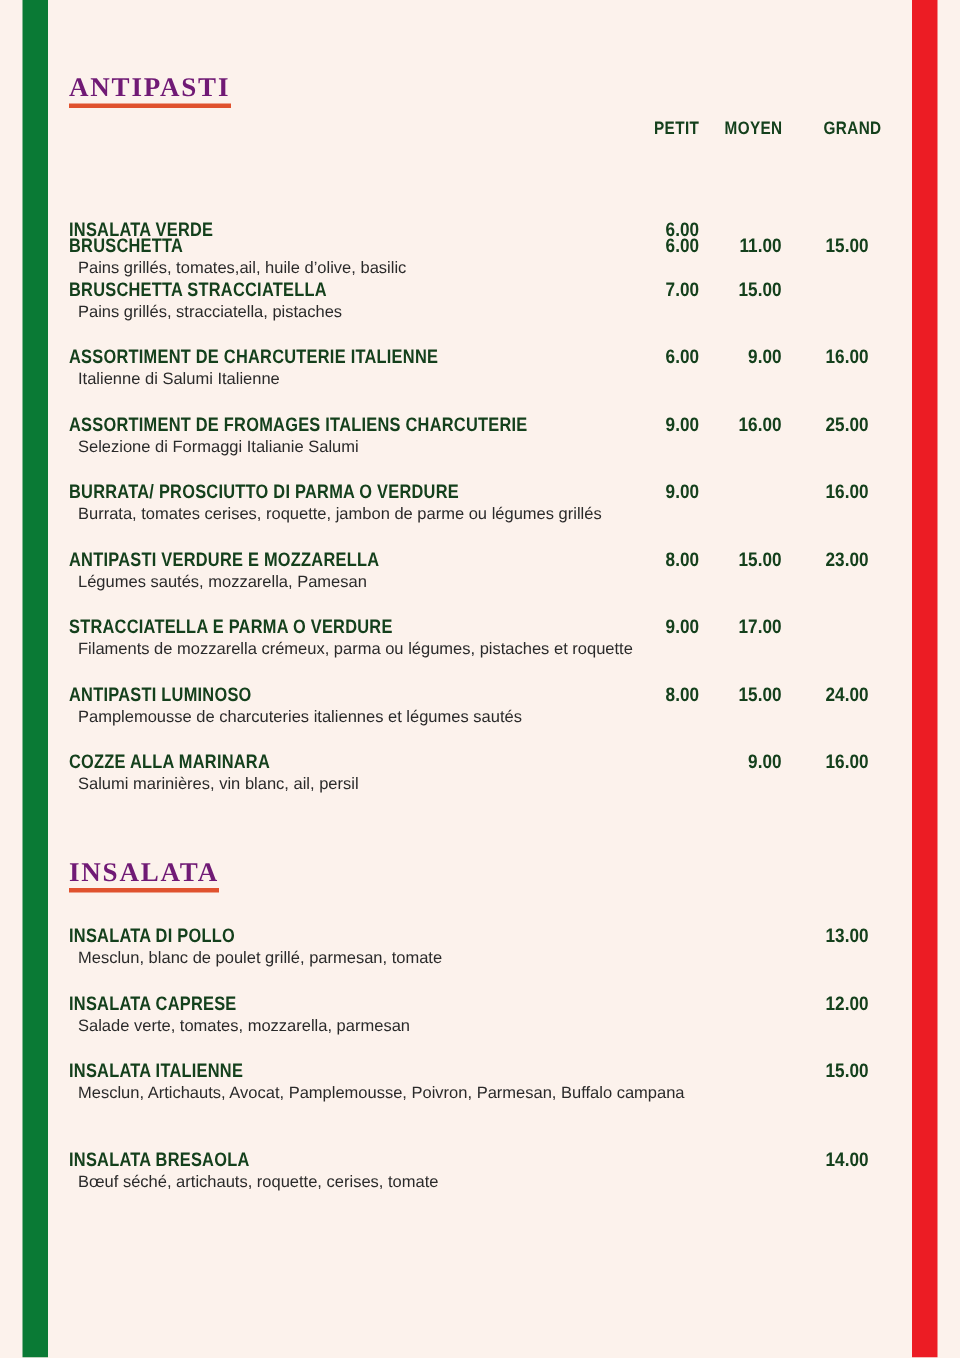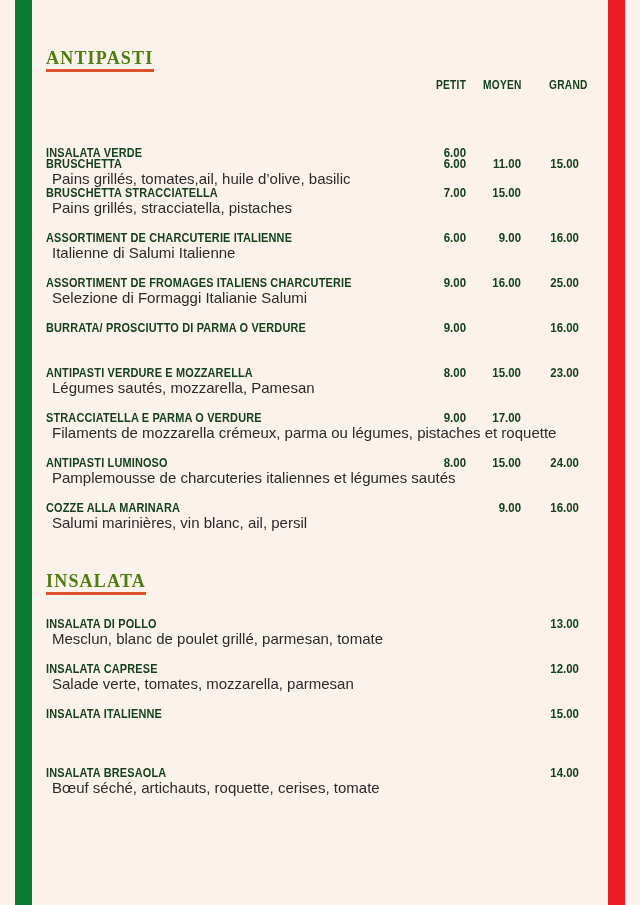--- a/index.html
+++ b/index.html
@@ -17,21 +17,21 @@
     .stripe-right {
       position: absolute; left: 608px; top: 0; width: 17px; height: 905px;
       background: #ec1c24;
     }
     .section-title {
       position: absolute; left: 46px;
       font-family: "Liberation Serif", serif;
       font-weight: bold;
       font-size: 18px;
       letter-spacing: 1.2px;
-      color: #4d7c0f;
+      color: #701a75;
       margin: 0;
       padding-bottom: 1px;
       border-bottom: 3px solid #e0522e;
       line-height: 20px;
     }
     .col-head {
       position: absolute; top: 78px;
       font-family: "Liberation Sans", sans-serif;
       font-size: 12px;
       font-weight: bold;
@@ -49,21 +49,21 @@
       font-weight: bold;
       color: #14401c;
       white-space: nowrap;
       transform: scaleX(0.84);
       transform-origin: left top;
       letter-spacing: 0.2px;
       line-height: 16px;
     }
     .item-desc {
       position: absolute; left: 6px; top: 16px;
-      font-size: 15px;
+      font-size: 11px;
       color: #2a2a2a;
       white-space: nowrap;
       line-height: 14px;
     }
     .price {
       position: absolute; top: 0;
       font-size: 13px;
       font-weight: bold;
       color: #14401c;
       width: 40px;
@@ -123,20 +123,21 @@
 <div class="item" style="top:275px;">
   <div class="item-name">ASSORTIMENT DE FROMAGES ITALIENS CHARCUTERIE</div>
   <div class="item-desc">Selezione di Formaggi Italianie Salumi</div>
   <div class="price p-petit">9.00</div>
   <div class="price p-moyen">16.00</div>
   <div class="price p-grand">25.00</div>
 </div>
 
 <div class="item" style="top:320px;">
   <div class="item-name">BURRATA/ PROSCIUTTO DI PARMA O VERDURE</div>
+  <div class="item-desc">Burrata, tomates cerises, roquette, jambon de parme ou légumes grillés</div>
   <div class="price p-petit">9.00</div>
   <div class="price p-moyen"></div>
   <div class="price p-grand">16.00</div>
 </div>
 
 <div class="item" style="top:365px;">
   <div class="item-name">ANTIPASTI VERDURE E MOZZARELLA</div>
   <div class="item-desc">Légumes sautés, mozzarella, Pamesan</div>
   <div class="price p-petit">8.00</div>
   <div class="price p-moyen">15.00</div>
@@ -176,20 +177,21 @@
 </div>
 
 <div class="item" style="top:661px;">
   <div class="item-name">INSALATA CAPRESE</div>
   <div class="item-desc">Salade verte, tomates, mozzarella, parmesan</div>
   <div class="price p-grand">12.00</div>
 </div>
 
 <div class="item" style="top:706px;">
   <div class="item-name">INSALATA ITALIENNE</div>
+  <div class="item-desc">Mesclun, Artichauts, Avocat, Pamplemousse, Poivron, Parmesan, Buffalo campana</div>
   <div class="price p-grand">15.00</div>
 </div>
 
 <div class="item" style="top:765px;">
   <div class="item-name">INSALATA BRESAOLA</div>
   <div class="item-desc">Bœuf séché, artichauts, roquette, cerises, tomate</div>
   <div class="price p-grand">14.00</div>
 </div>
 
 </body></html>

